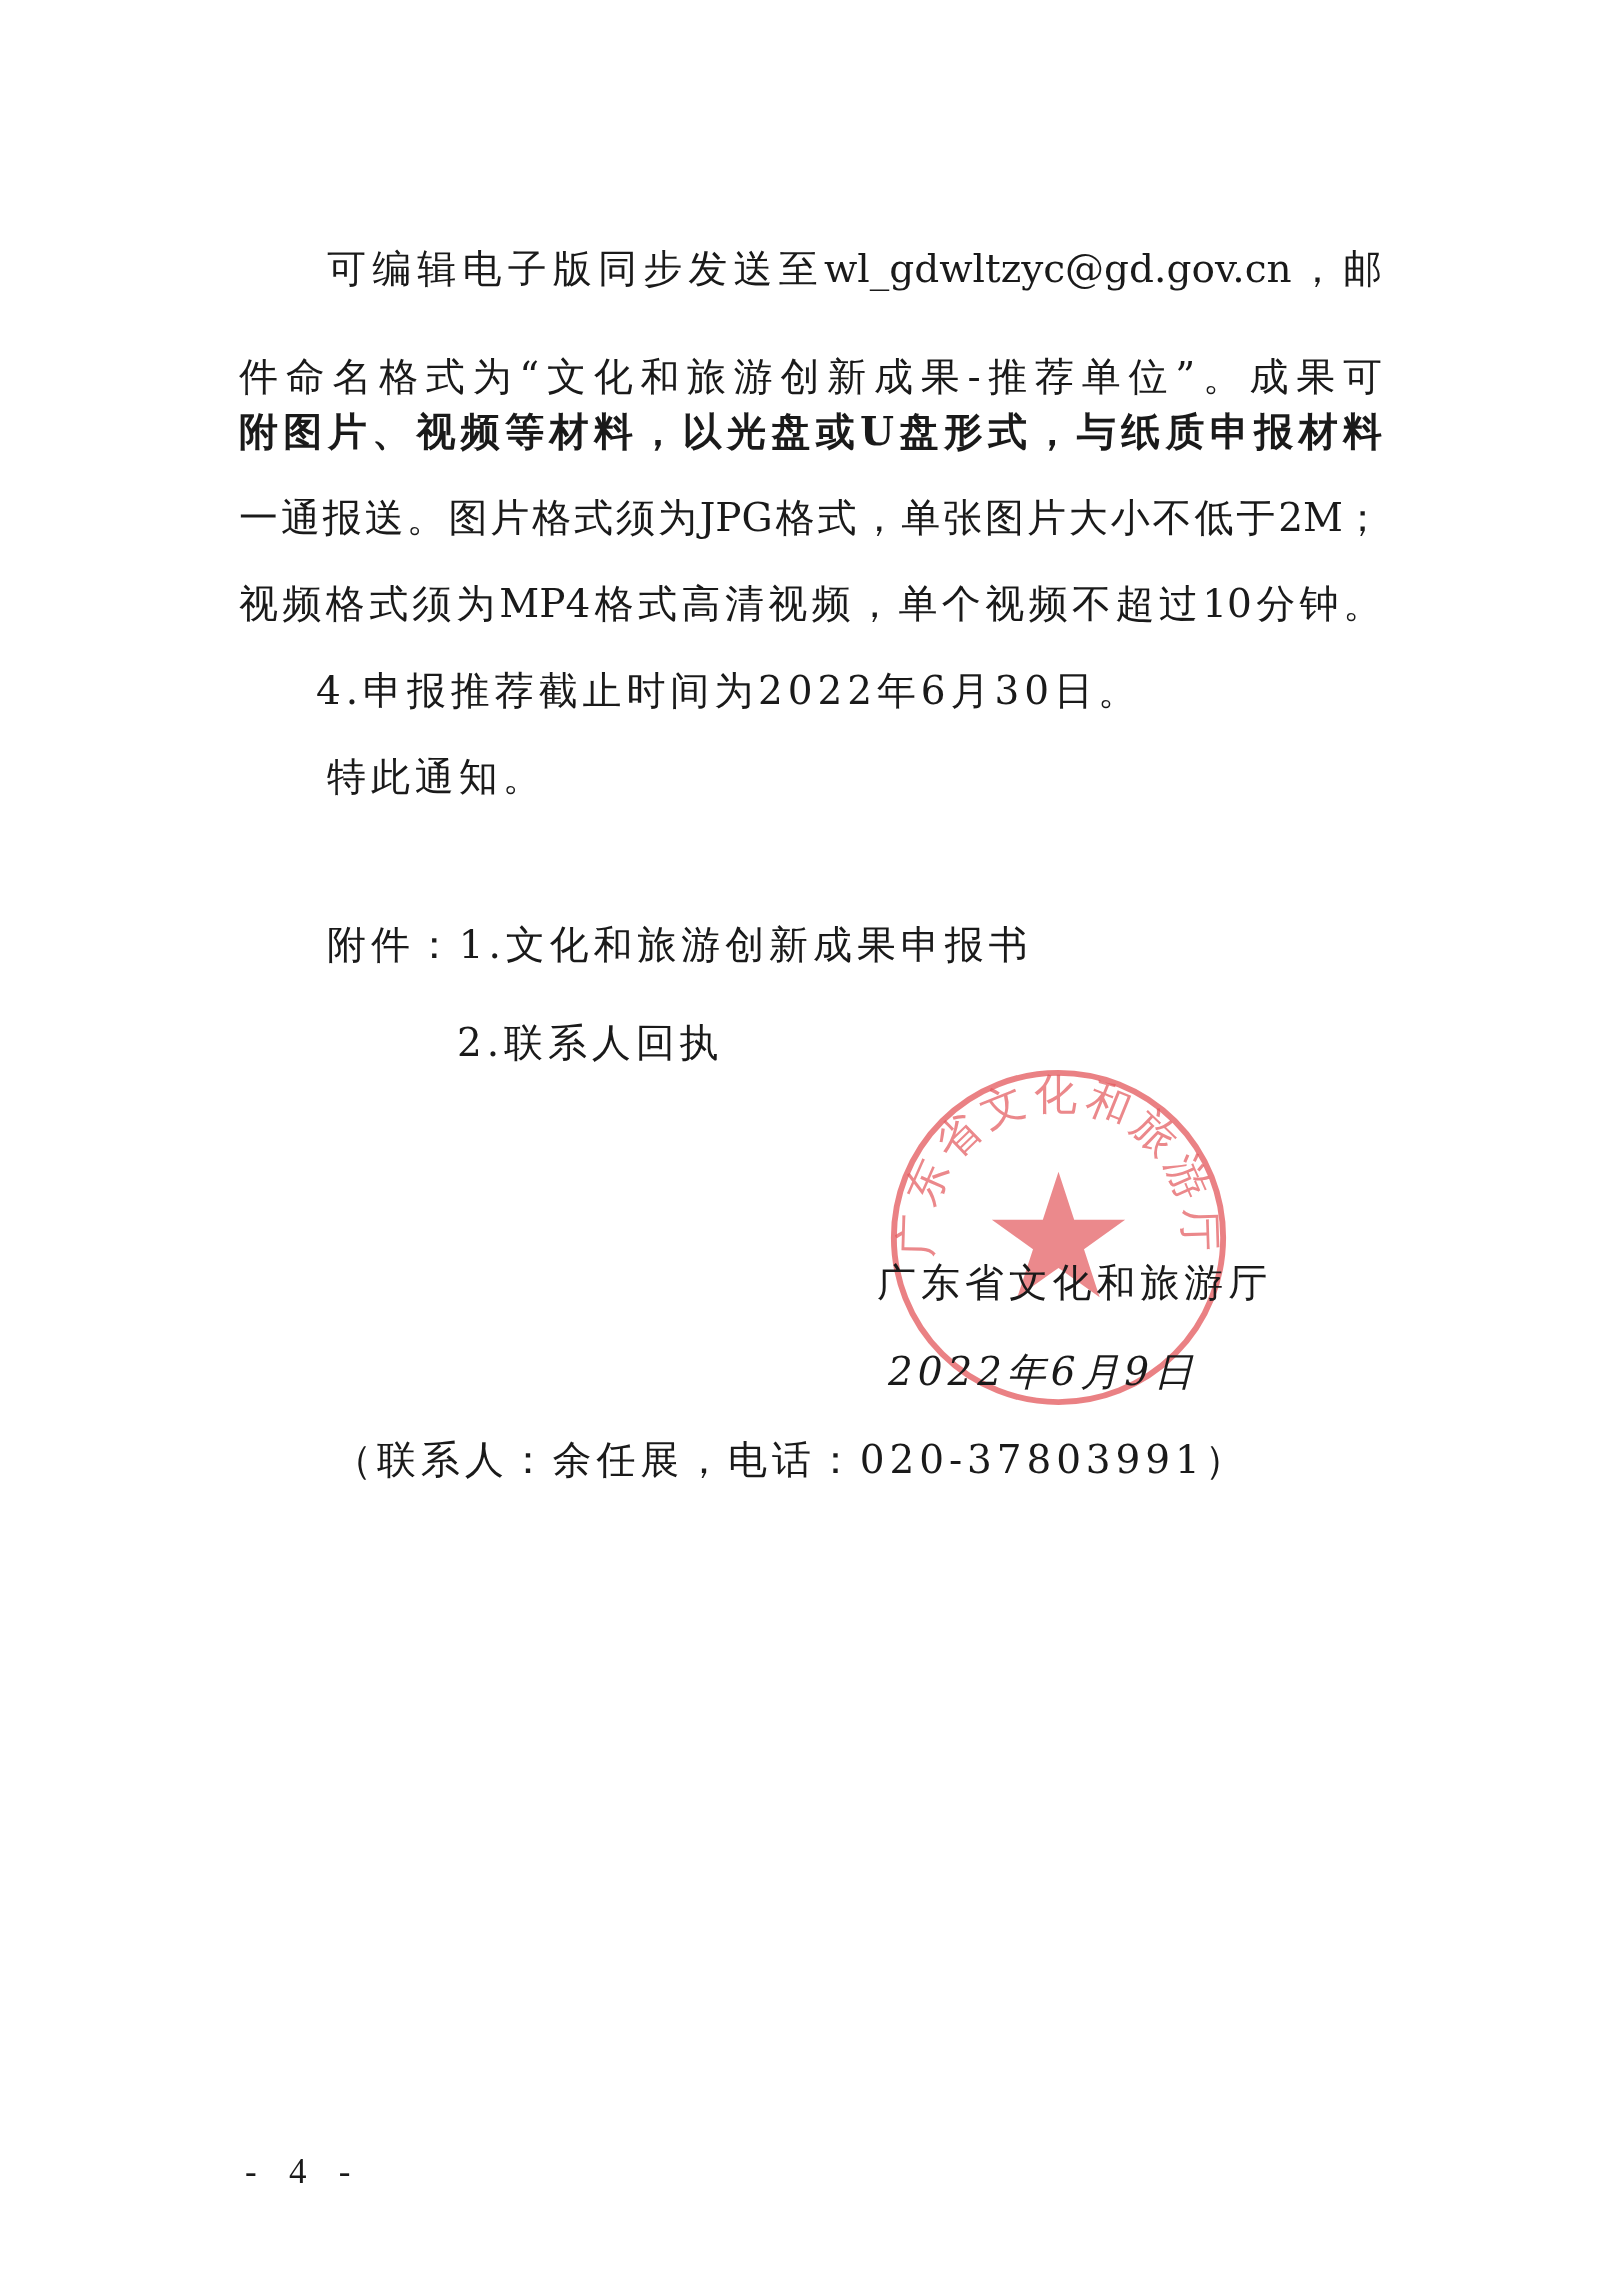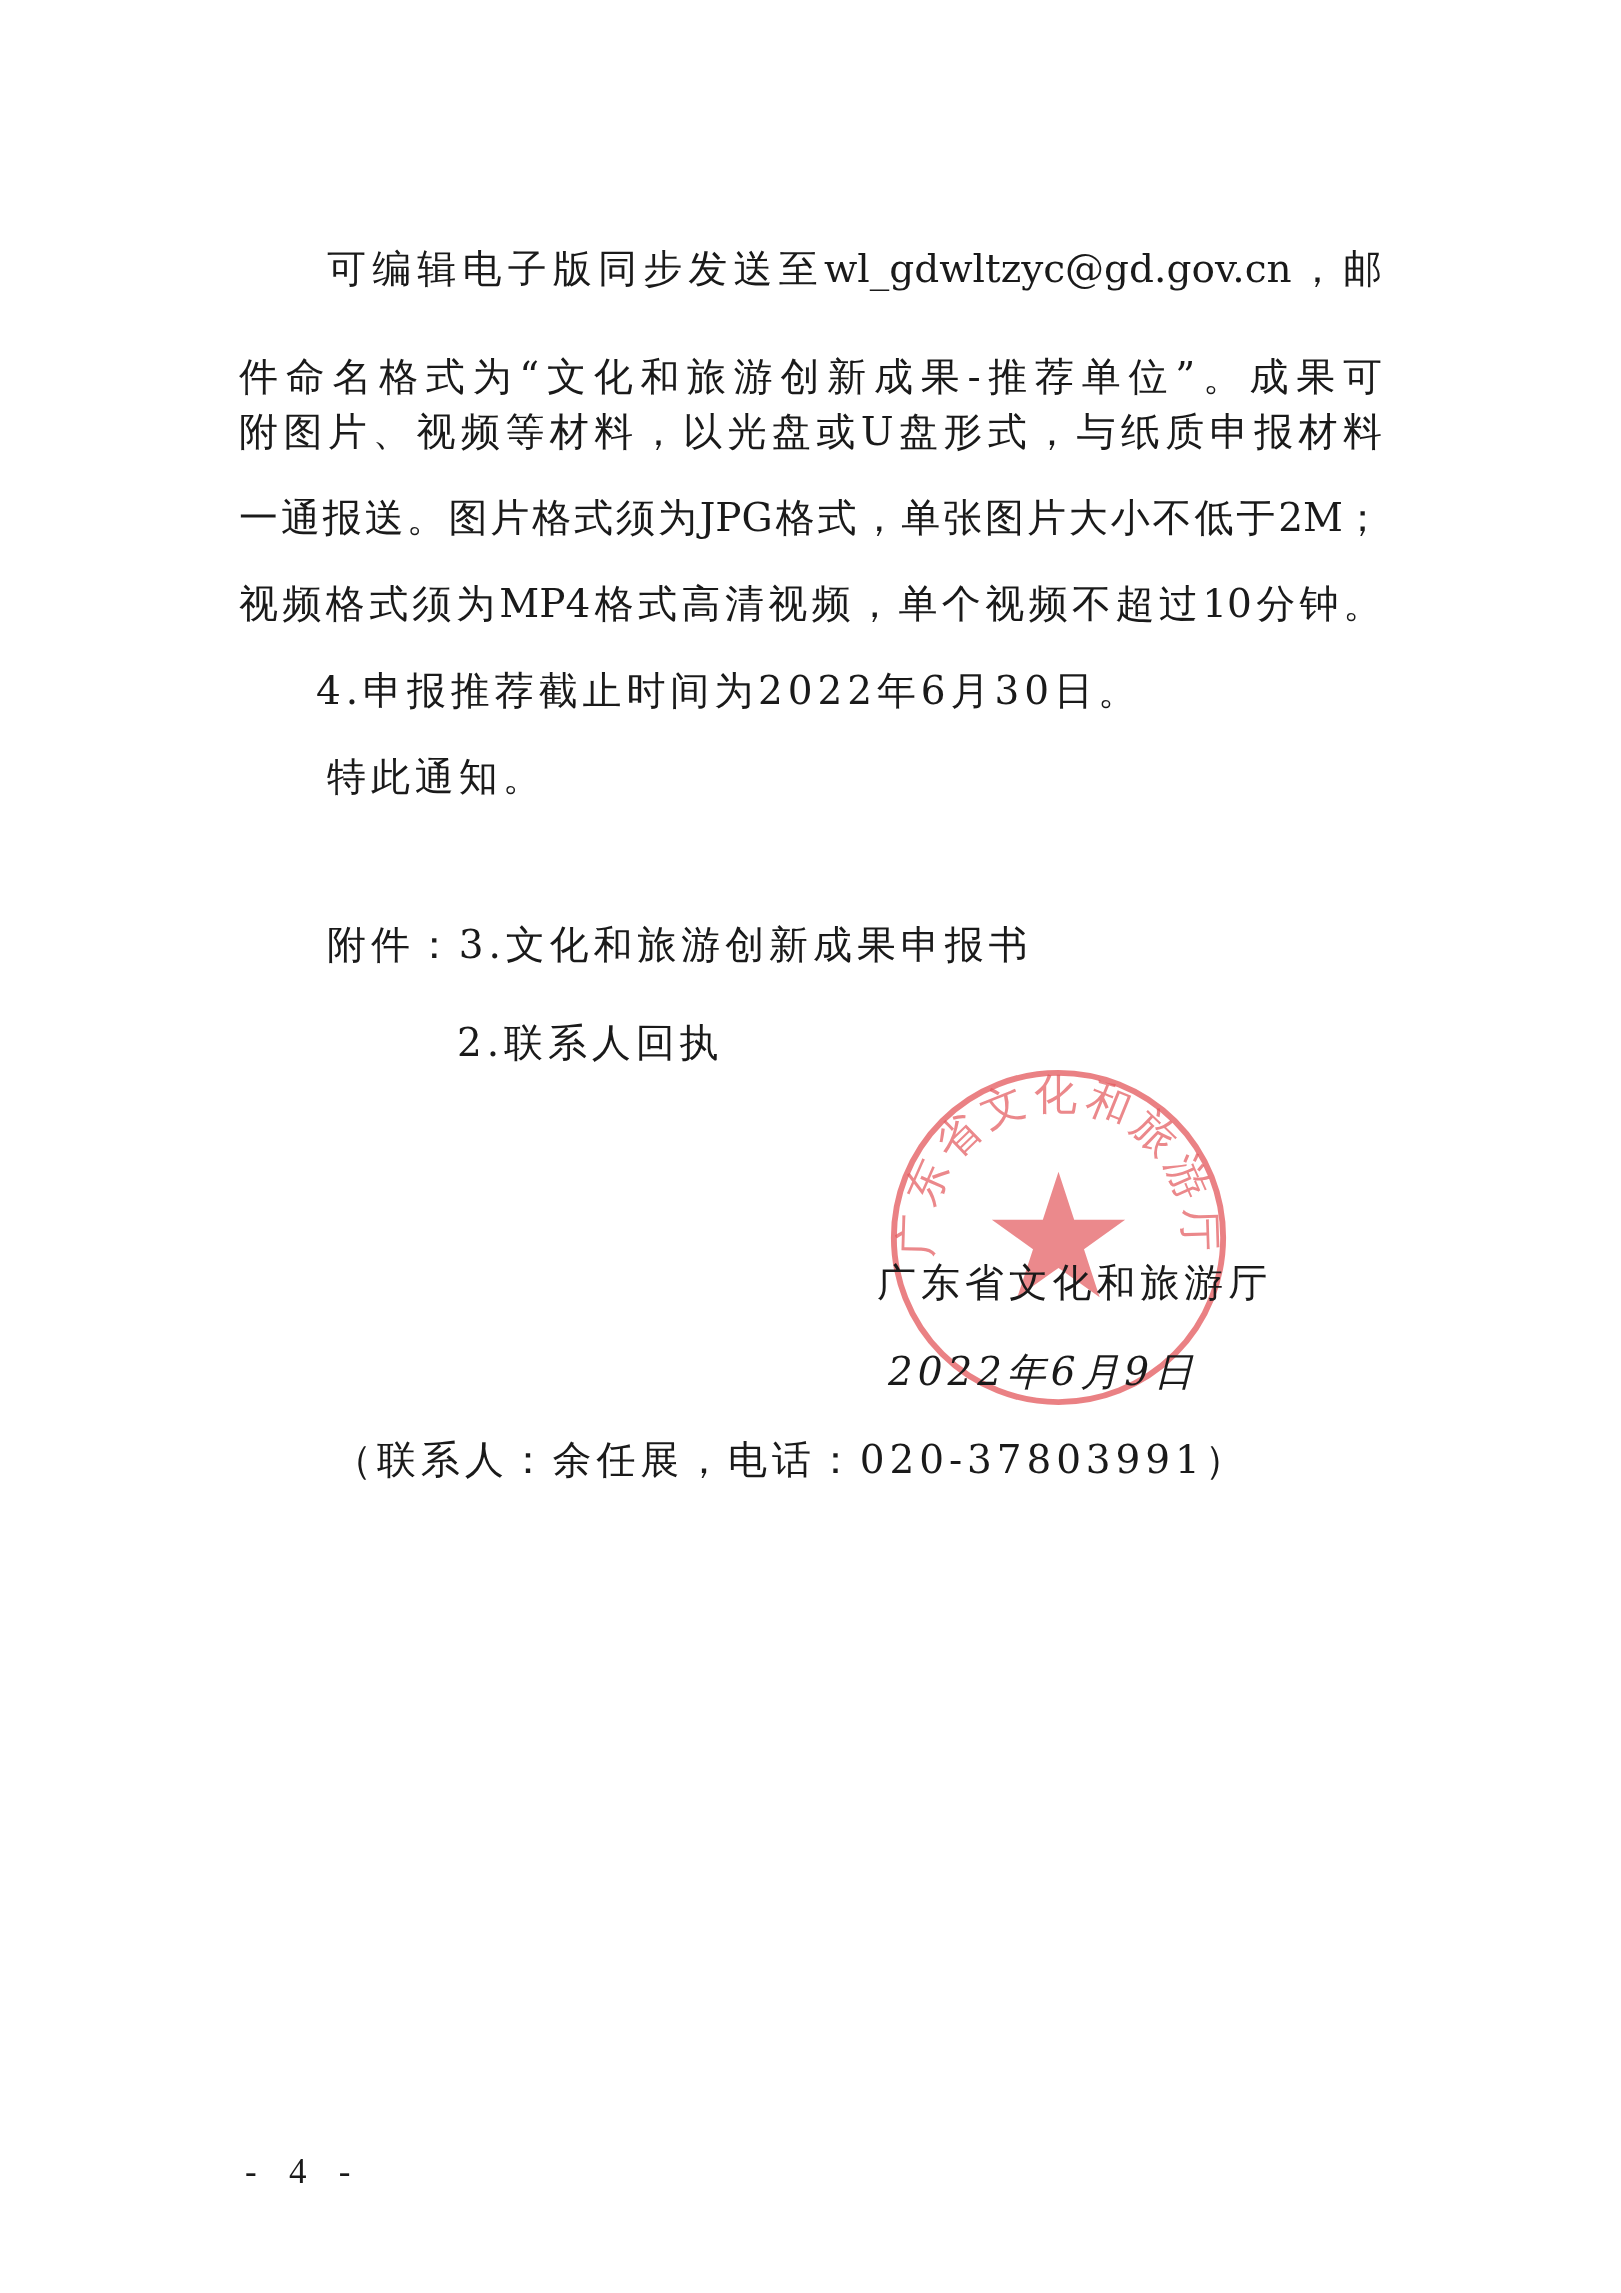--- a/index.html
+++ b/index.html
@@ -13,30 +13,30 @@
   .pagenum { position: absolute; left: 245px; top: 2152px; font-size: 35px; letter-spacing: 11.8px;
              font-family: "Liberation Serif", serif; }
 </style>
 </head>
 <body>
 
 <div>
 
   <div class="line" style="left:327px; top:234px; width:1055px; text-align:justify; text-align-last:justify; letter-spacing:0;margin-top:11px;">可编辑电子版同步发送至wl_gdwltzyc@gd.gov.cn，邮</div>
   <div class="line justify" style="top:321px;margin-top:32px;">件命名格式为“文化和旅游创新成果-推荐单位”。成果可</div>
-  <div class="line justify" style="top:408px;">附图片、视频等材料，以光盘或U盘形式，与纸质申报材料</div>
+  <div class="line justify" style="top:408px;font-weight:bold;">附图片、视频等材料，以光盘或U盘形式，与纸质申报材料</div>
   <div class="line justify" style="top:494px;">一通报送。图片格式须为JPG格式，单张图片大小不低于2M；</div>
   <div class="line justify" style="top:580px;">视频格式须为MP4格式高清视频，单个视频不超过10分钟。</div>
 
   <div class="line" style="left:316px; top:667px;">4.申报推荐截止时间为2022年6月30日。</div>
 
   <div class="line" style="left:327px; top:753px;">特此通知。</div>
 
   <div class="line" style="left:327px; top:921px;">
-    <span>附件：</span><span>3.文化和旅游创新成果申报书</span>
+    <span>附件：</span><span>1.文化和旅游创新成果申报书</span>
   </div>
   <div class="line" style="left:457px; top:1009px;margin-top:10px;">2.联系人回执</div>
 
   <svg class="stamp" viewBox="0 0 350 350">
     <defs>
       <path id="ringpath" d="M 60,235 A 130,130 0 1,1 290,235"></path>
     </defs>
     <circle cx="175" cy="175" r="168" fill="none" stroke="#e3575b" stroke-width="6" opacity="0.75"></circle>
     <text font-size="44" fill="#e3575b" opacity="0.7" font-family="DejaVu Serif, serif" letter-spacing="6">
       <textPath href="#ringpath" startOffset="50%" text-anchor="middle">广东省文化和旅游厅</textPath>

